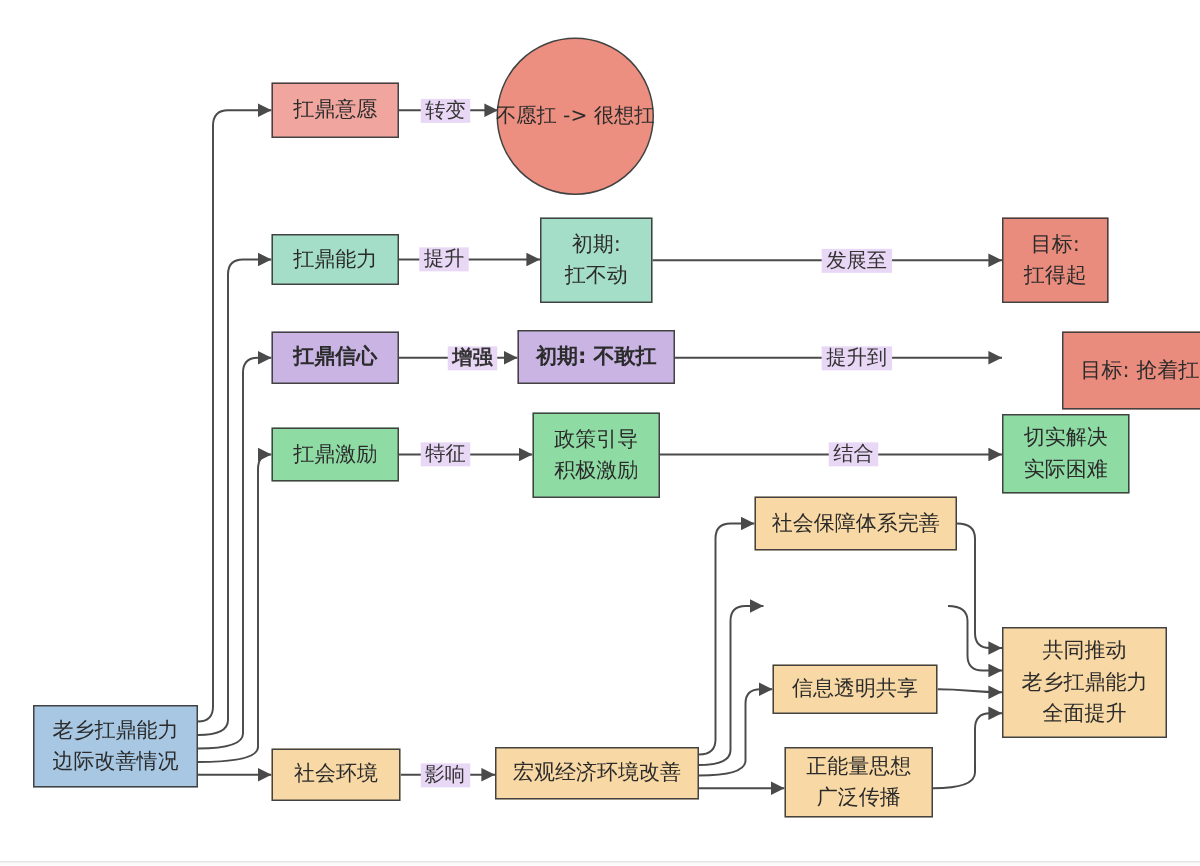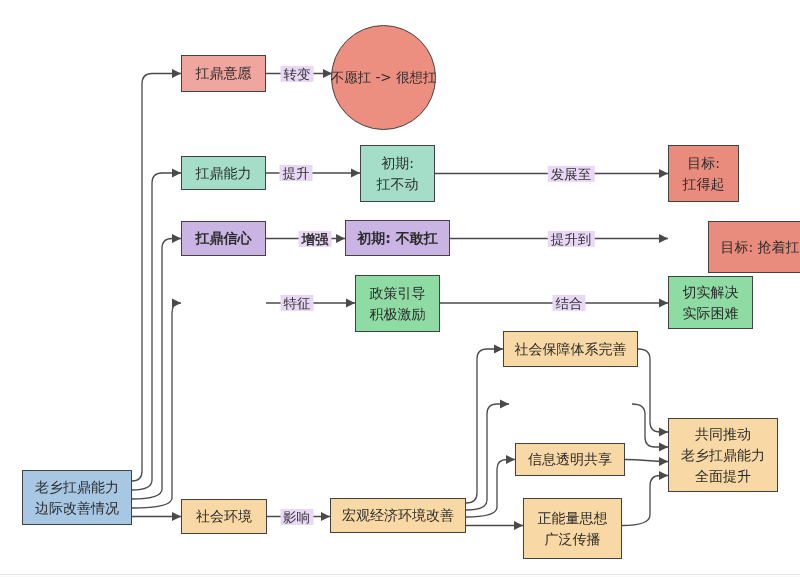--- a/index.html
+++ b/index.html
@@ -120,37 +120,38 @@
 
   <div class="node teal" style="left:360px; top:145px; width:75px; height:57px;">初期:
 扛不动</div>
 
   <div class="node purple" style="left:181px; top:221px; width:85px; height:35px;">扛鼎信心</div>
 
   <div class="node purple" style="left:345px; top:220px; width:105px; height:36px;">初期: 不敢扛</div>
 
   <div class="node salmon" style="left:708px; top:221px; width:104px; height:52px;">目标: 抢着扛</div>
 
+  <div class="node green" style="left:181px; top:285px; width:85px; height:36px;">扛鼎激励</div>
 
   <div class="node green" style="left:355px; top:275px; width:85px; height:57px;">政策引导
 积极激励</div>
 
   <div class="node green" style="left:668px; top:276px; width:85px; height:53px;">切实解决
 实际困难</div>
 
   <div class="node orange" style="left:181px; top:499px; width:86px; height:35px;">社会环境</div>
 
   <div class="node orange" style="left:503px; top:331px; width:135px; height:36px;">社会保障体系完善</div>
 
   <div class="node orange" style="left:330px; top:498px; width:136px; height:35px;">宏观经济环境改善</div>
 
 
   <div class="node orange" style="left:515px; top:443px; width:110px; height:33px;">信息透明共享</div>
 
-  <div class="node orange" style="left:523px; top:498px; width:99px; height:61px;">正能量思想
+  <div class="node orange" style="left:523px; top:498px; width:99px; height:47px;">正能量思想
 广泛传播</div>
 
   <div class="node orange" style="left:668px; top:418px; width:110px; height:74px;">共同推动
 老乡扛鼎能力
 全面提升</div>
 
   <div class="edge-label" style="left:297px; top:73.5px;">转变</div>
   <div class="edge-label" style="left:296px; top:173px;">提升</div>
   <div class="edge-label" style="left:571px; top:173.5px;">发展至</div>
   <div class="edge-label" style="left:315px; top:238.5px;font-weight:bold;">增强</div>

